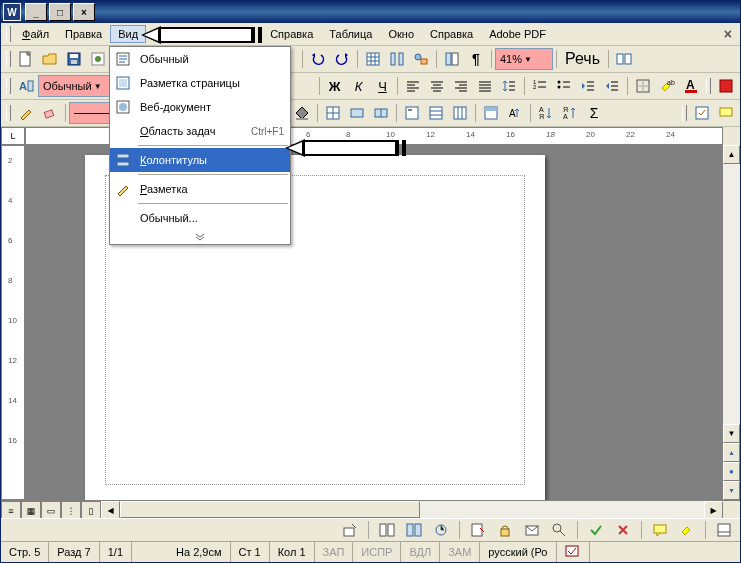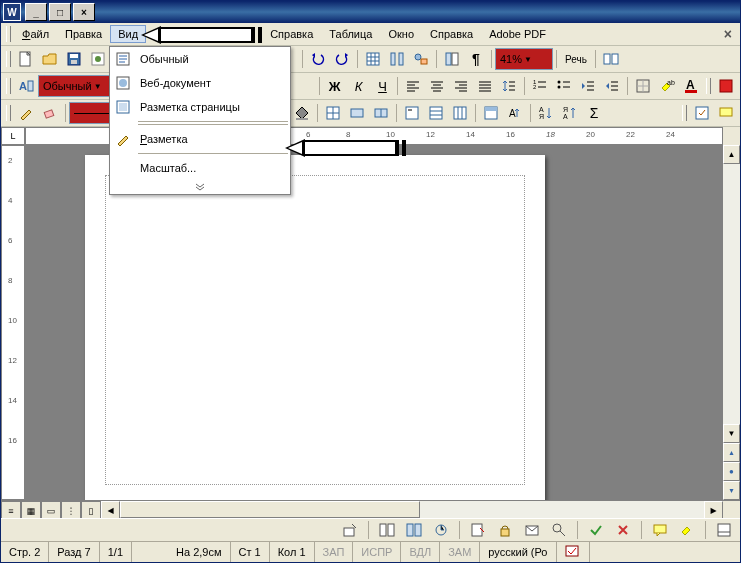--- a/index.html
+++ b/index.html
@@ -10,21 +10,21 @@
 .titlebar .win-btns{display:flex;gap:2px}
 .titlebar .win-btn{width:20px;height:16px;background:#d4d0c8;border:1px solid #fff;border-right-color:#000;border-bottom-color:#000;color:#000;display:flex;align-items:center;justify-content:center;font-family:Arial;font-size:10px;font-weight:bold}
 .menubar{height:22px;background:#ece9d8;display:flex;align-items:center;padding:0 2px;border-bottom:1px solid #c0c0b0;position:relative}
 .handle{width:3px;height:16px;border-left:1px solid #fff;border-right:1px solid #808080;margin:0 3px}
 .menu-item{padding:3px 8px;cursor:default;white-space:nowrap}
 .menu-item.open{background:#d6e3f2;border:1px solid #7a9ccf;padding:2px 7px}
 .menu-x{margin-left:auto;font-weight:bold;padding:0 6px;font-size:14px;color:#555}
 .toolbar{height:26px;background:#ece9d8;display:flex;align-items:center;padding:0 2px;border-bottom:1px solid #c0c0b0}
 .tb-btn{width:22px;height:22px;display:flex;align-items:center;justify-content:center;margin:0 1px}
 .sep{width:1px;height:18px;background:#aca899;margin:0 3px}
-.combo{height:20px;background:#b91c1c;border:1px solid #7f9db9;display:flex;align-items:center;padding:0 2px 0 4px;font-size:11px}
+.combo{height:20px;background:#fca5a5;border:1px solid #7f9db9;display:flex;align-items:center;padding:0 2px 0 4px;font-size:11px}
 .combo .arrow{width:12px;display:flex;justify-content:center;color:#000;font-size:8px}
 .ruler-area{height:18px;background:#ece9d8;display:flex}
 .ruler-corner{width:24px;height:18px;border:1px solid #808080;background:#fff;box-sizing:border-box;display:flex;align-items:center;justify-content:center;font-size:9px}
 .h-ruler{flex:1;height:18px;background:#fff;border:1px solid #808080;box-sizing:border-box;position:relative;overflow:hidden;color:#555;font-size:8px}
 .h-ruler .tick{position:absolute;top:2px}
 .doc-area{flex:1;display:flex;overflow:hidden;background:#808080;position:relative}
 .v-ruler{width:24px;background:#fff;border:1px solid #808080;box-sizing:border-box;color:#555;font-size:8px;position:relative}
 .v-ruler .vtick{position:absolute;left:6px}
 .page-bg{flex:1;background:#808080;position:relative;overflow:hidden}
 .page{position:absolute;left:60px;top:10px;width:460px;height:350px;background:#fff;box-shadow:2px 2px 4px rgba(0,0,0,0.5)}
@@ -202,21 +202,21 @@
           <rect x="8" y="2" width="6" height="12" fill="#fff" stroke="#555"></rect>
         </svg>
       </div>
     <div class="tb-btn" style="font-weight:bold;font-size:14px">¶</div>
     <div class="sep"></div>
     <div class="combo" style="width:50px">
         <span>41%</span>
         <span class="arrow">▼</span>
       </div>
     <div class="sep"></div>
-    <div class="tb-btn" style="width:auto;padding:0 4px;font-size:10px">Речь</div>
+    <div class="tb-btn" style="width:auto;padding:0 4px;font-size:16px">Речь</div>
     <div class="sep"></div>
     <div class="tb-btn">
         <svg width="16" height="16">
           <rect x="1" y="3" width="6" height="10" fill="#fff" stroke="#369"></rect>
           <rect x="9" y="3" width="6" height="10" fill="#fff" stroke="#369"></rect>
         </svg>
       </div>
   </div>
 
   <div class="toolbar">
@@ -600,21 +600,21 @@
     <div class="sep"></div>
     <div class="tb-btn">
         <svg width="16" height="16">
           <rect x="2" y="2" width="12" height="12" fill="#fff" stroke="#555"></rect>
           <line x1="2" y1="10" x2="14" y2="10" stroke="#555"></line>
         </svg>
       </div>
   </div>
 
   <div class="status">
-    <div class="cell">Стр. 2</div>
+    <div class="cell">Стр. 5</div>
     <div class="cell">Разд 7</div>
     <div class="cell">1/1</div>
     <div class="cell" style="border:none;width:20px"></div>
     <div class="cell">На 2,9см</div>
     <div class="cell">Ст 1</div>
     <div class="cell">Кол 1</div>
     <div class="cell dim">ЗАП</div>
     <div class="cell dim">ИСПР</div>
     <div class="cell dim">ВДЛ</div>
     <div class="cell dim">ЗАМ</div>
@@ -635,49 +635,63 @@
             <line x1="4" y1="5" x2="12" y2="5" stroke="#36a"></line>
             <line x1="4" y1="8" x2="12" y2="8" stroke="#36a"></line>
             <line x1="4" y1="11" x2="10" y2="11" stroke="#36a"></line>
           </svg>
         </div>
         <div class="dd-label">Обычный</div>
       </div>
       <div class="dd-row">
         <div class="dd-icon">
           <svg width="16" height="16">
+            <rect x="2" y="2" width="12" height="12" fill="#fff" stroke="#369"></rect>
+            <rect x="4" y="4" width="8" height="8" fill="#cde"></rect>
+          </svg>
+        </div>
+        <div class="dd-label">Разметка страницы</div>
+      </div>
+      <div class="dd-row">
+        <div class="dd-icon">
+          <svg width="16" height="16">
             <rect x="2" y="2" width="12" height="12" fill="#fff" stroke="#555"></rect>
             <circle cx="8" cy="8" r="4" fill="#9bd"></circle>
           </svg>
         </div>
         <div class="dd-label">Веб-документ</div>
       </div>
       <div class="dd-row">
+        <div class="dd-icon"></div>
+        <div class="dd-label"><span style="text-decoration:underline">О</span>бласть задач</div>
+        <div class="dd-shortcut">Ctrl+F1</div>
+      </div>
+      <div class="dd-sep"></div>
+      <div class="dd-row hover">
         <div class="dd-icon">
           <svg width="16" height="16">
-            <rect x="2" y="2" width="12" height="12" fill="#fff" stroke="#369"></rect>
-            <rect x="4" y="4" width="8" height="8" fill="#cde"></rect>
+            <rect x="2" y="2" width="12" height="4" fill="#cde" stroke="#369"></rect>
+            <rect x="2" y="10" width="12" height="4" fill="#cde" stroke="#369"></rect>
           </svg>
         </div>
-        <div class="dd-label">Разметка страницы</div>
-      </div>
-      <div class="dd-sep"></div>
+        <div class="dd-label"><span style="text-decoration:underline">К</span>олонтитулы</div>
+      </div>
       <div class="dd-sep"></div>
       <div class="dd-row">
         <div class="dd-icon">
           <svg width="16" height="16">
             <path d="M3 13 L11 5 L13 7 L5 15 Z" fill="#f6d57b" stroke="#806000"></path>
           </svg>
         </div>
         <div class="dd-label"><span style="text-decoration:underline">Р</span>азметка</div>
       </div>
       <div class="dd-sep"></div>
       <div class="dd-row">
         <div class="dd-icon"></div>
-        <div class="dd-label">Масштаб...</div>
+        <div class="dd-label">Обычный...</div>
       </div>
       <div class="dd-expand">
         <svg width="10" height="8">
           <path d="M1 1 L5 4 L9 1 M1 4 L5 7 L9 4" stroke="#666" fill="none"></path>
         </svg>
       </div>
     </div>
 
   <div class="arrow-pointer" style="left:140px;top:25px">
     <div class="arrow-head-left"></div>

